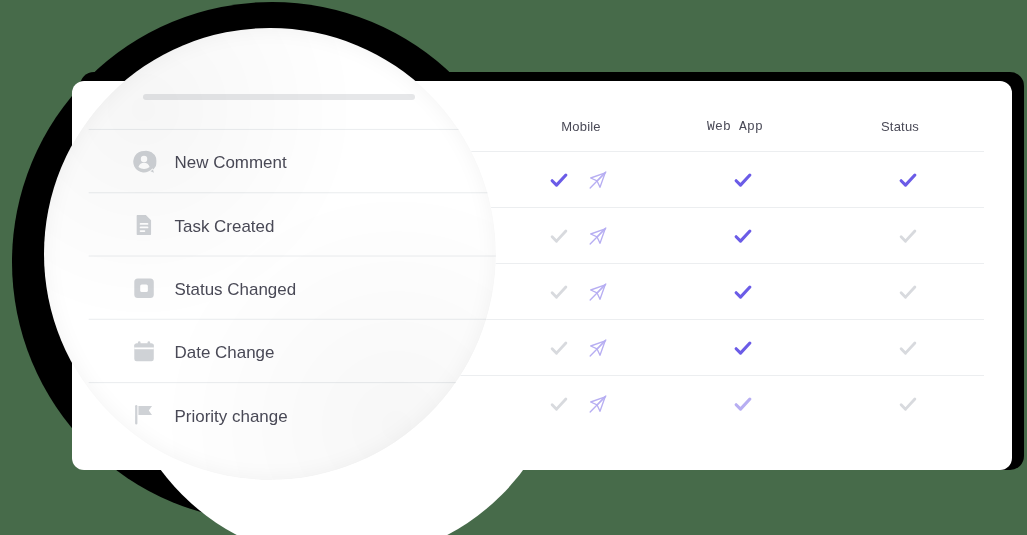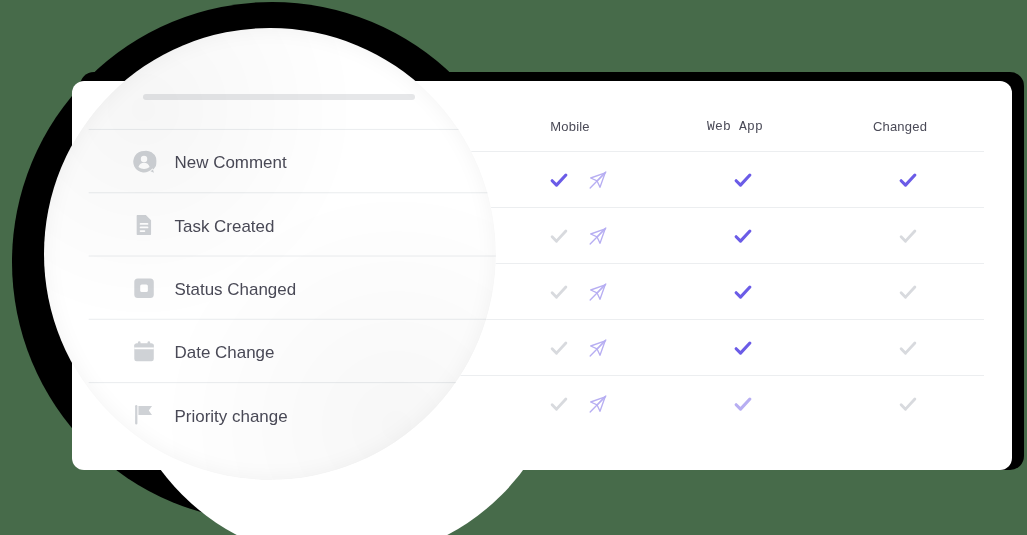--- a/index.html
+++ b/index.html
@@ -74,21 +74,21 @@
     height: 40px;
   }
   .col-header {
     position: absolute;
     top: 8px;
     font-size: 13px;
     color: #4a4a57;
     text-align: center;
     letter-spacing: .2px;
   }
-  .ch-mobile  { left: 438px; width: 120px; text-align: center; }
+  .ch-mobile  { left: 449px; width: 120px; text-align: center; }
   .ch-webapp  { left: 603px; width: 120px; font-family: Liberation Mono, monospace; }
   .ch-browser { left: 768px; width: 120px; }
 
   
   .table-right {
     position: absolute;
     left: 0;
     top: 0;
     width: 940px;
     height: 389px;
@@ -246,21 +246,21 @@
   <div class="lens-outside"></div>
   <div class="card-shadow"></div>
 
   <div class="card">
 
     <div class="top-bar"></div>
 
     <div class="col-headers">
       <div class="col-header ch-mobile">Mobile</div>
       <div class="col-header ch-webapp">Web App</div>
-      <div class="col-header ch-browser">Changed</div>
+      <div class="col-header ch-browser">Status</div>
     </div>
 
     <div class="table-right" id="cells-host">
         <div class="row-right" style="top: 70px;">
           <div class="cells">
        <div class="cell cell-mobile">
          <svg class="check" viewBox="0 0 24 24" xmlns="http://www.w3.org/2000/svg" fill="none" stroke="#6b5ce7" stroke-width="3.4" stroke-linecap="round" stroke-linejoin="round">
             <path d="M4.5 12.8 9.3 17.6 19.5 6.6"></path>
               </svg>
               <svg class="mute" viewBox="0 0 24 24" xmlns="http://www.w3.org/2000/svg" fill="none" stroke="#b7aef2" stroke-width="1.6" stroke-linecap="round" stroke-linejoin="round">

